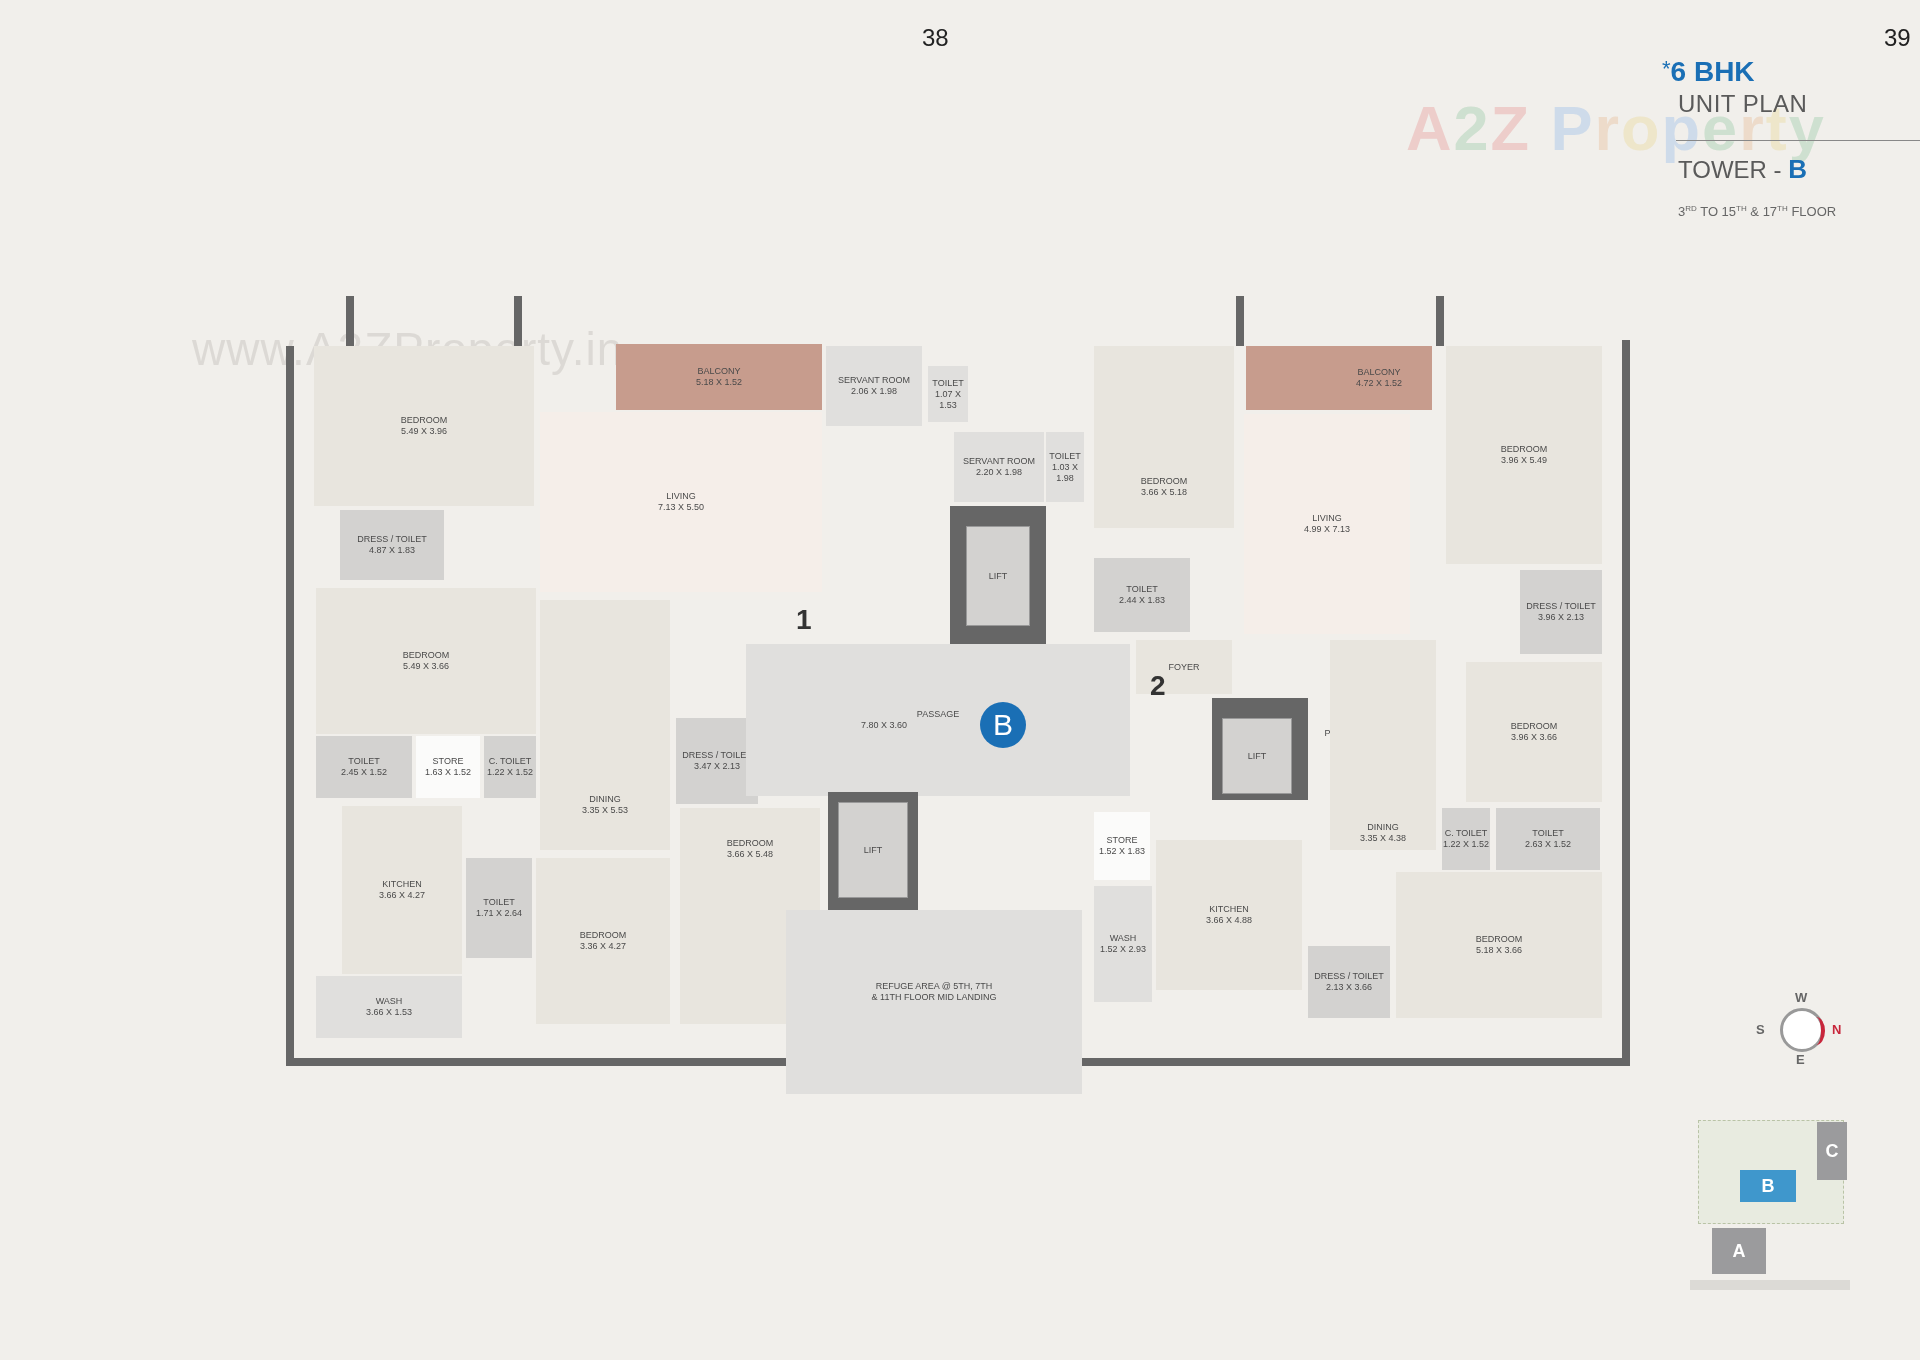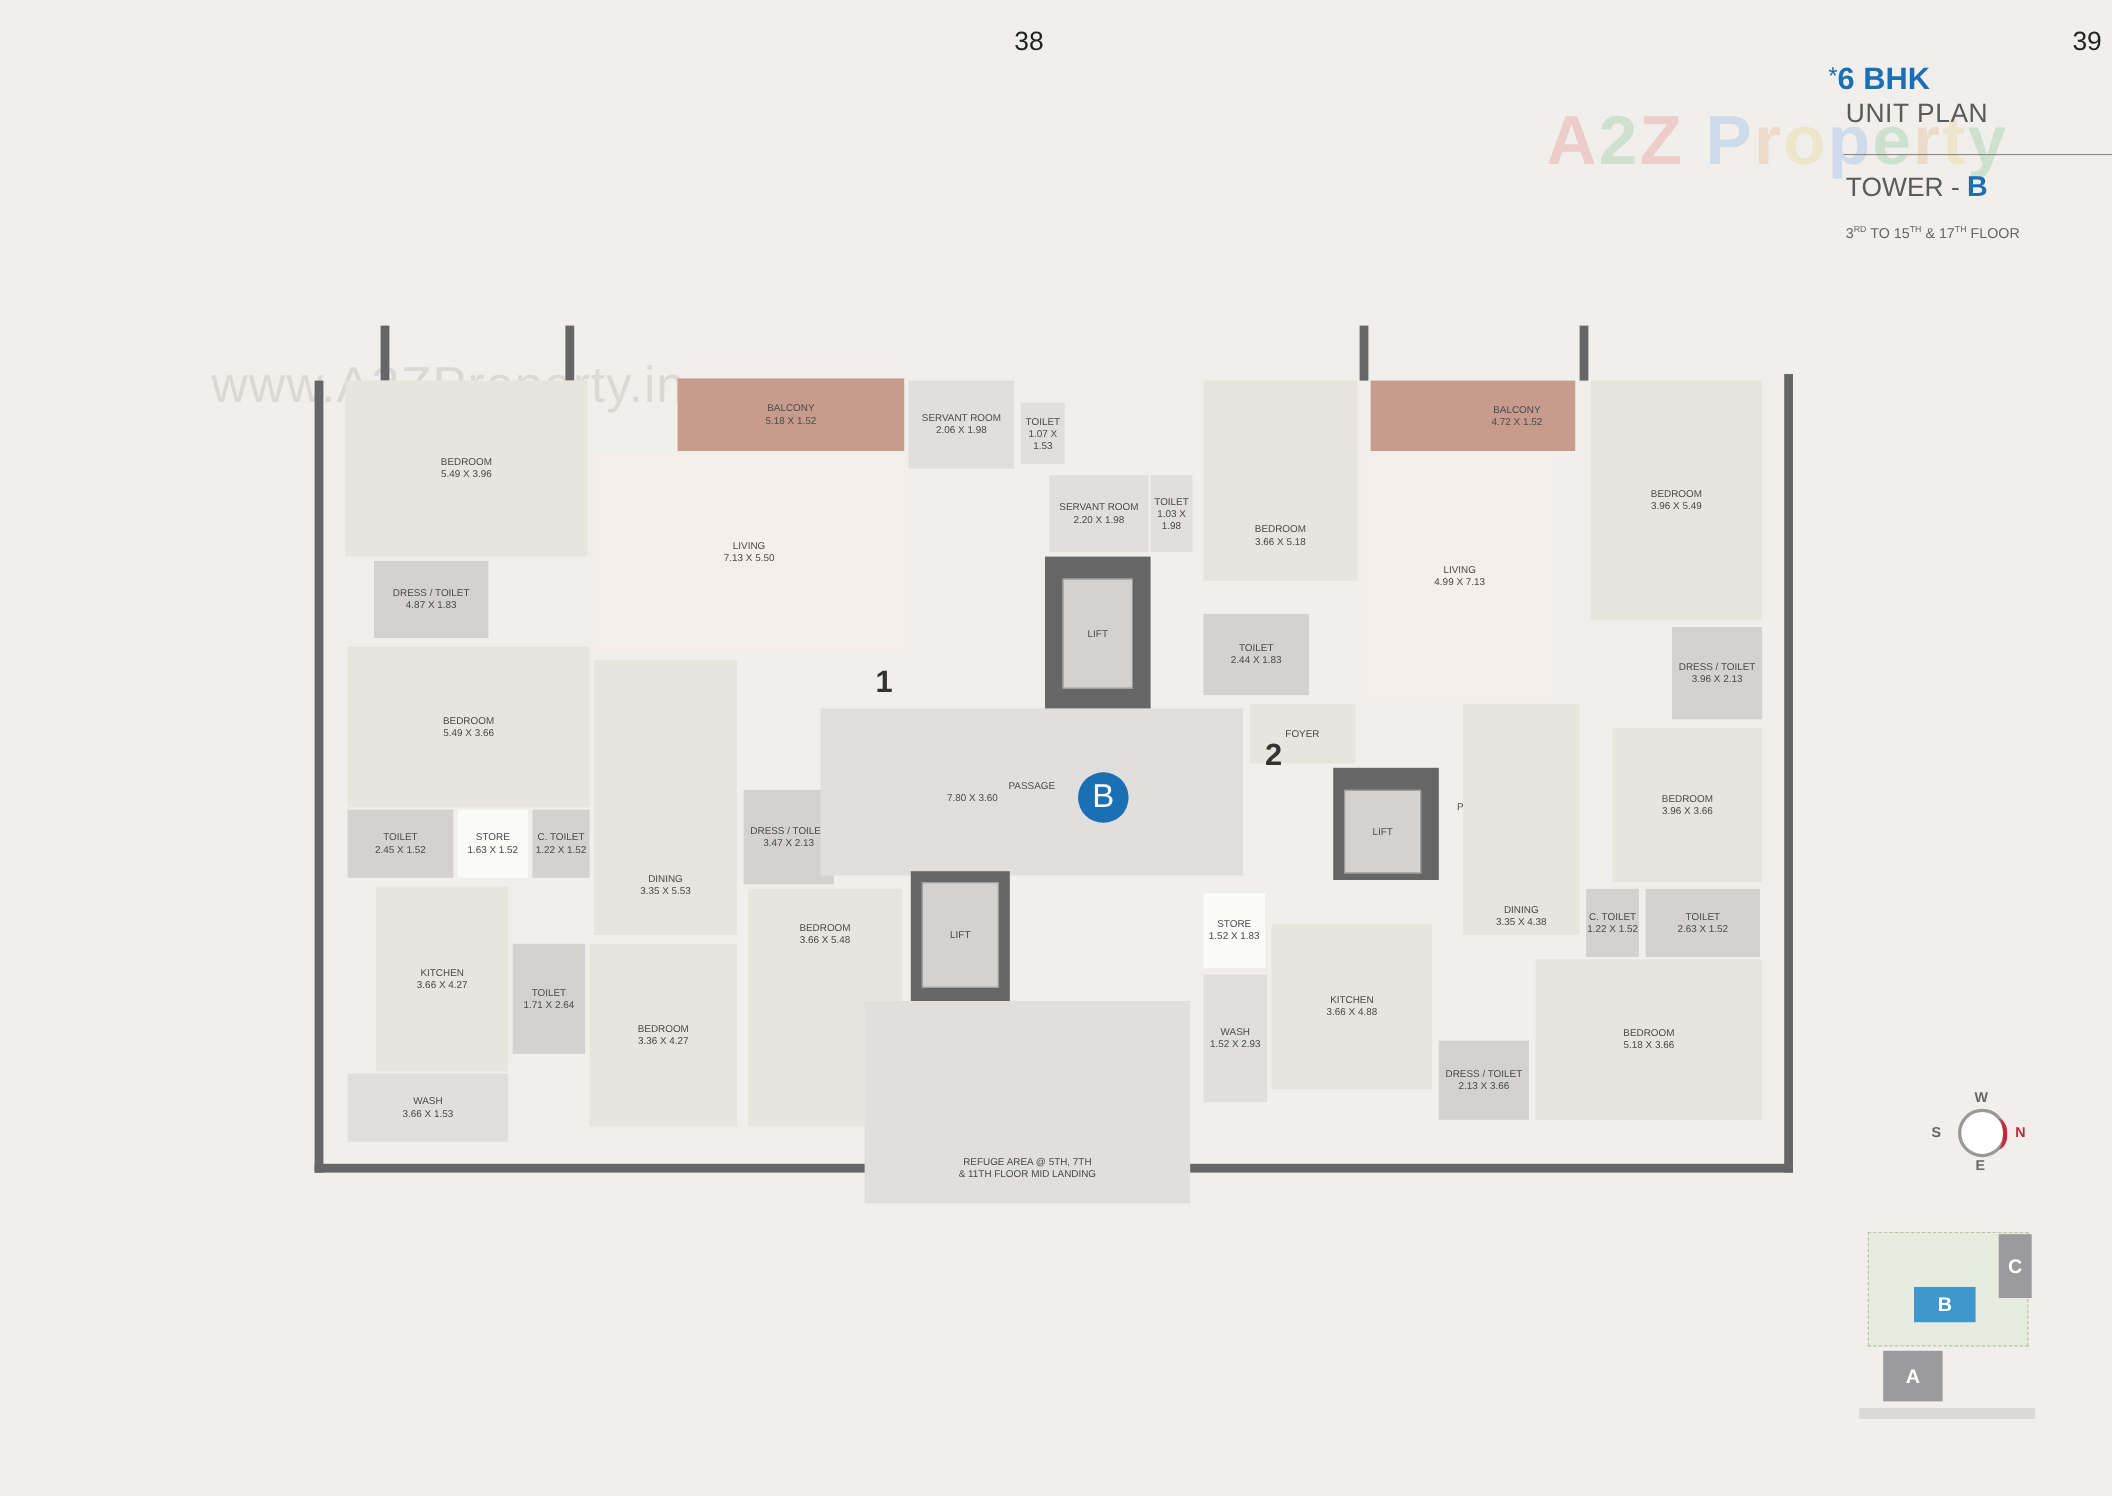--- a/index.html
+++ b/index.html
@@ -148,21 +148,21 @@
     </div>
   <div class="r lgray" style="left:746px;top:644px;width:384px;height:152px">
       <span style="">PASSAGE</span>
       <span style="margin-right:108px">7.80 X 3.60</span>
     </div>
   <div class="badge">B</div>
   <div class="wall" style="left:828px;top:792px;width:90px;height:118px"></div>
   <div class="r gray" style="left:838px;top:802px;width:70px;height:96px;border:1px solid #999">
       <span>LIFT</span>
     </div>
-  <div class="r lgray" style="left:786px;top:910px;width:296px;height:184px;justify-content:flex-end;padding-bottom:21px">
+  <div class="r lgray" style="left:786px;top:910px;width:296px;height:184px;padding-bottom:21px">
       <span>REFUGE AREA @ 5TH, 7TH</span>
       <span>&amp; 11TH FLOOR MID LANDING</span>
     </div>
   <div class="wall" style="left:1212px;top:698px;width:96px;height:102px"></div>
   <div class="r gray" style="left:1222px;top:718px;width:70px;height:76px;border:1px solid #999">
       <span>LIFT</span>
     </div>
 
   <div class="r beige" style="left:1094px;top:346px;width:140px;height:182px">
       <span style="margin-top:100px">BEDROOM</span>

